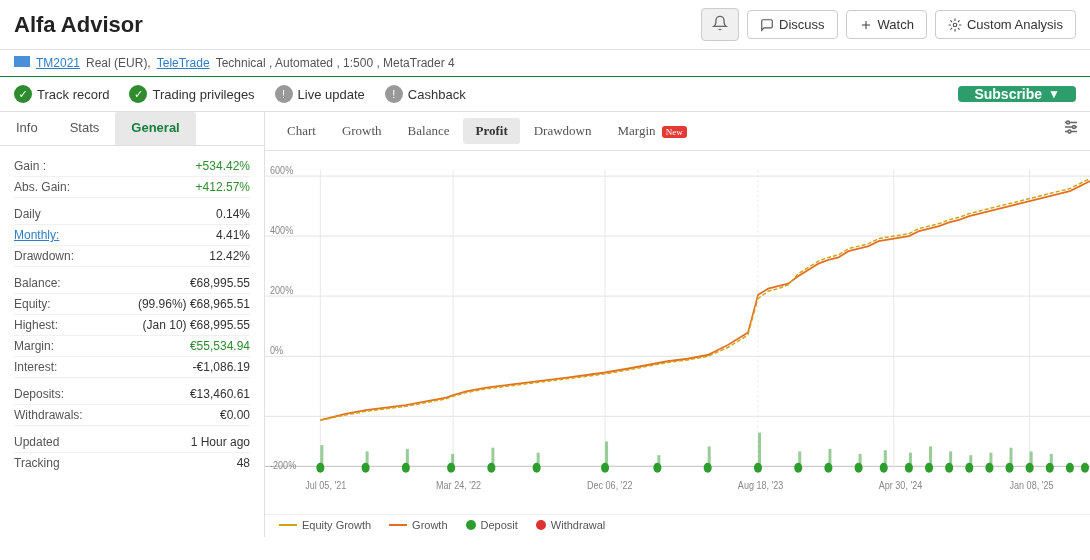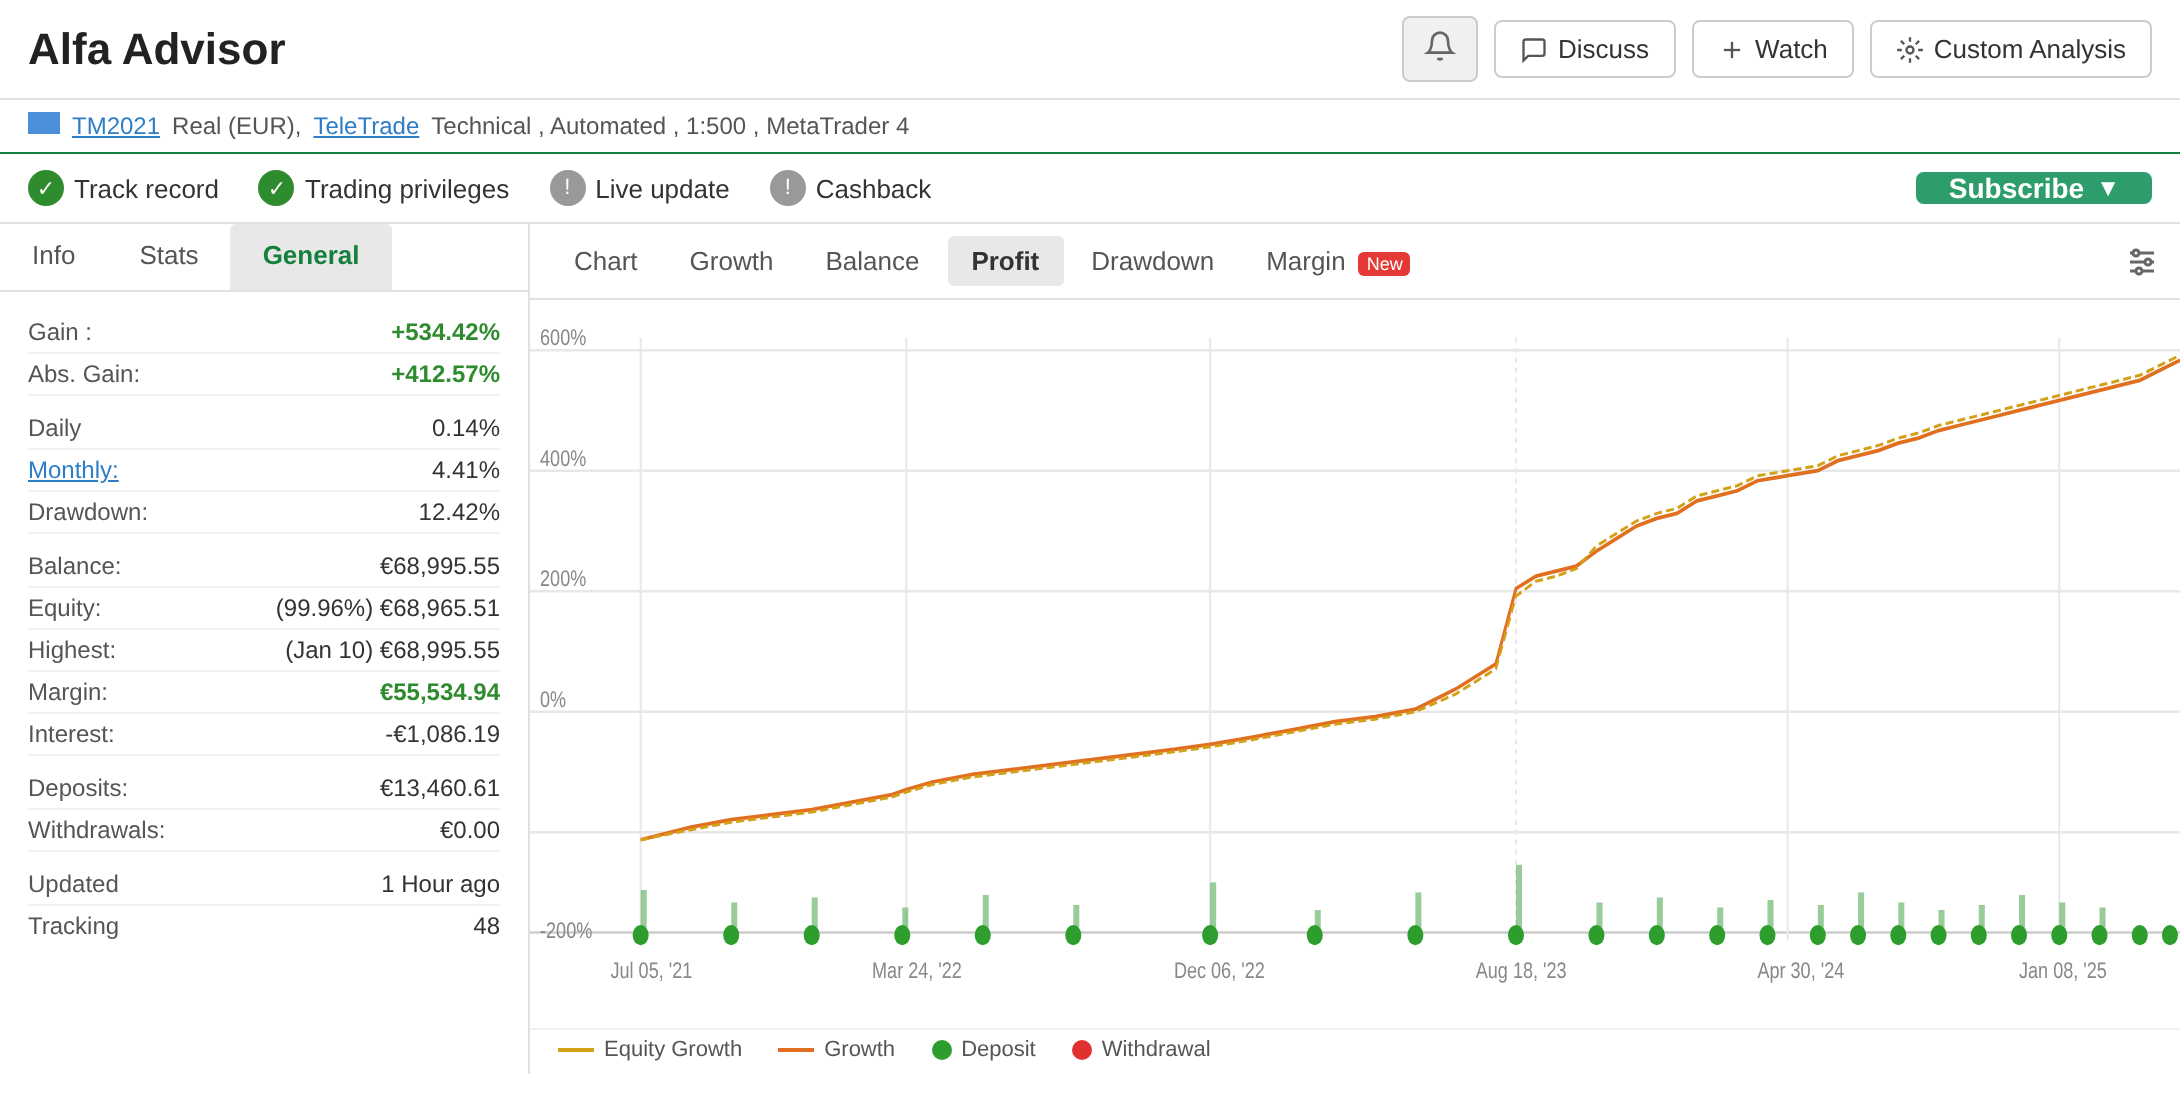--- a/index.html
+++ b/index.html
@@ -34,26 +34,26 @@
     .left-tab { padding: 8px 16px; cursor: pointer; font-size: 13px; color: #555; border-bottom: 2px solid transparent; }
     .left-tab.active { background: #e8e8e8; color: #15803d; font-weight: bold; border-radius: 3px 3px 0 0; }
 
     
     .stats-table { padding: 10px 14px; flex: 1; overflow-y: auto; }
     .stat-row { display: flex; justify-content: space-between; align-items: center; padding: 3px 0; border-bottom: 1px solid #f0f0f0; font-size: 12px; }
     .stat-row:last-child { border-bottom: none; }
     .stat-label { color: #555; }
     .stat-label a { color: #2d7dc7; text-decoration: underline; cursor: pointer; }
     .stat-value { color: #333; text-align: right; }
-    .stat-value.green { color: #2e8b2e; font-weight: bold; }
+    .stat-value.green { color: #2e8b2e; font-weight: normal; }
     .spacer-row { height: 6px; }
 
     
     .right-panel { flex: 1; display: flex; flex-direction: column; }
-    .chart-tabs { display: flex; align-items: flex-end; padding: 6px 10px; border-bottom: 1px solid #e0e0e0; gap: 2px; }
+    .chart-tabs { display: flex; align-items: flex-start; padding: 6px 10px; border-bottom: 1px solid #e0e0e0; gap: 2px; font-family: Liberation Serif, serif; }
     .chart-tab { padding: 5px 12px; cursor: pointer; font-size: 13px; color: #555; border-radius: 3px; }
     .chart-tab.active { background: #e8e8e8; color: #333; font-weight: bold; }
     .new-badge { background: #e53935; color: #fff; font-size: 9px; padding: 1px 4px; border-radius: 3px; margin-left: 3px; }
     .chart-settings { margin-left: auto; cursor: pointer; color: #666; }
 
     
     .chart-area { flex: 1; position: relative; padding: 0; overflow: hidden; }
     .chart-svg { width: 100%; height: 100%; }
 
     

